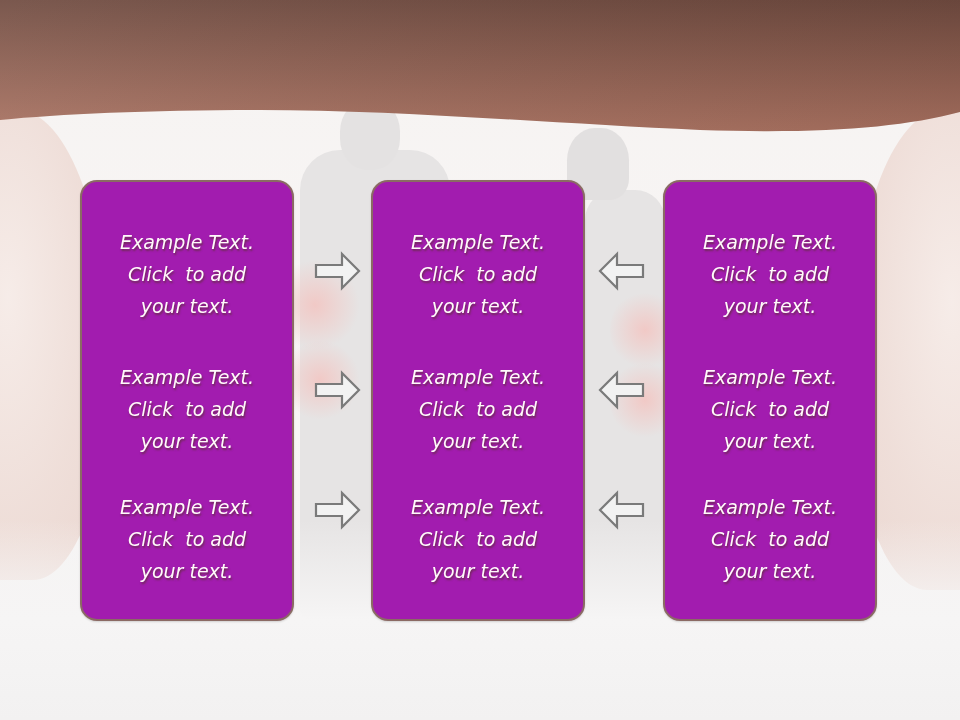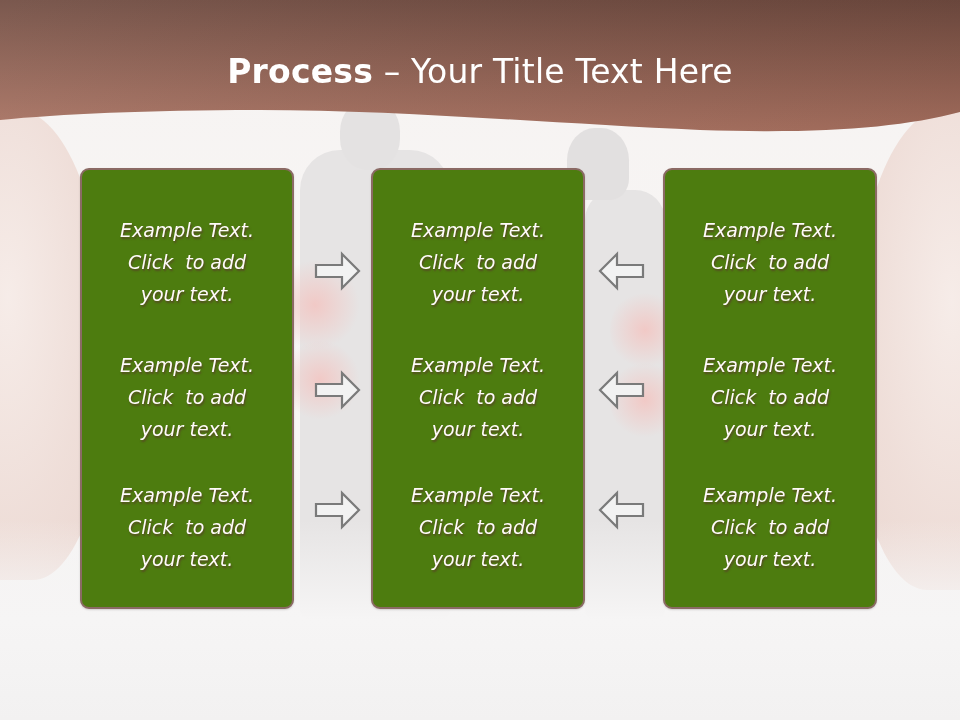--- a/index.html
+++ b/index.html
@@ -51,24 +51,24 @@
     }
     .header svg { position: absolute; left: 0; top: 0; }
     .title {
       position: absolute; left: 0; top: 52px; width: 960px; text-align: center;
       color: #ffffff; font-size: 33px; letter-spacing: 0.2px;
       font-family: "DejaVu Sans", sans-serif;
     }
     .title .bold { font-weight: bold; }
     .title .dash { font-weight: normal; }
     .column {
-      position: absolute; top: 168px; width: 214px; height: 441px;
-      background: #4d7c0f;
+      position: absolute; top: 180px; width: 214px; height: 441px;
+      background: #a21caf;
       border: 2px solid #8b6a64;
-      border-radius: 9px;
+      border-radius: 17px;
       box-shadow: 0 1px 2px rgba(0,0,0,0.15);
     }
     .col-1 { left: 80px; }
     .col-2 { left: 371px; }
     .col-3 { left: 663px; }
     .block {
       position: absolute; left: 0; width: 100%;
       text-align: center; color: #fffafa;
       font-family: "DejaVu Sans", sans-serif; font-style: italic;
       font-size: 19px; line-height: 32px;
@@ -105,23 +105,20 @@
         <stop offset="100%" stop-color="#a8705f"></stop>
       </linearGradient>
       <linearGradient id="hg2" x1="0" y1="0" x2="1" y2="0">
         <stop offset="0%" stop-color="#ffffff" stop-opacity="0.08"></stop>
         <stop offset="100%" stop-color="#000000" stop-opacity="0.05"></stop>
       </linearGradient>
     </defs>
     <path d="M0,0 L960,0 L960,112 C900,128 820,134 700,130 C560,124 400,110 260,110 C150,110 60,114 0,120 Z" fill="url(#hg)"></path>
     <path d="M0,0 L960,0 L960,112 C900,128 820,134 700,130 C560,124 400,110 260,110 C150,110 60,114 0,120 Z" fill="url(#hg2)"></path>
   </svg>
-  <div class="title">
-    <span class="bold">Process</span><span class="dash"> – </span><span>Your Title Text Here</span>
-  </div>
 </div>
 
 <div class="column col-1">
   <div class="block block-1">
     <span>Example Text.</span>
     <span>Click  to add</span>
     <span>your text.</span>
   </div>
   <div class="block block-2">
     <span>Example Text.</span>

